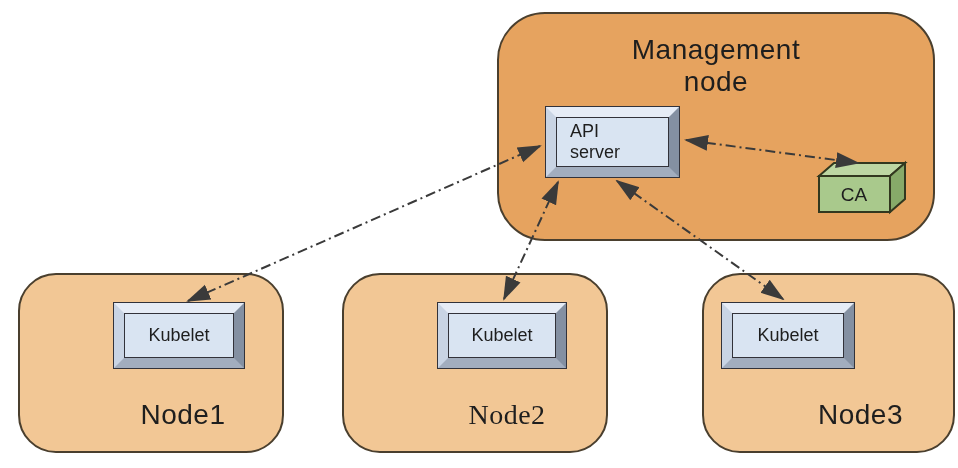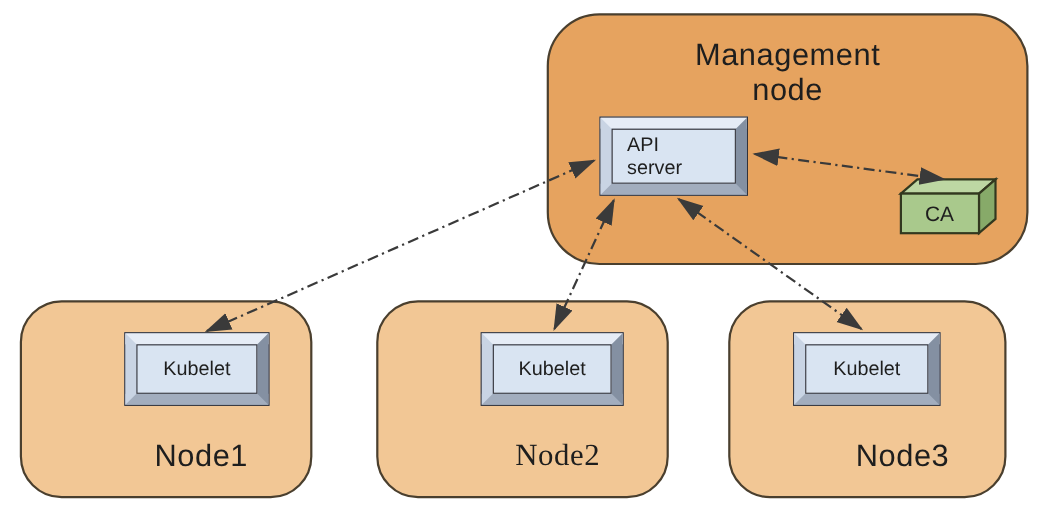--- a/index.html
+++ b/index.html
@@ -27,21 +27,21 @@
     position:absolute; top:273px; height:180px;
     background:#f2c795; border:2px solid #4a3f2e; border-radius:38px;
     z-index:1;
   }
   .worker-node .node-label {
     position:absolute; left:0; top:124px; width:100%;
     text-align:center; font-size:28px; letter-spacing:.5px; color:#1e1e1e;margin-left:32px;
   }
   #node1 { left:18px;  width:266px; }
   #node2 { left:342px; width:266px;font-family:Liberation Serif, serif; }
-  #node3 { left:662px; width:253px; }
+  #node3 { left:702px; width:253px; }
 
   
   .plaque {
     position:absolute; z-index:2;
     border:1px solid #32323a; background:#8892a3;
   }
   .plaque .bevel {
     position:absolute; inset:0;
     border:10px solid;
     border-top-color:#e6ecf6;

